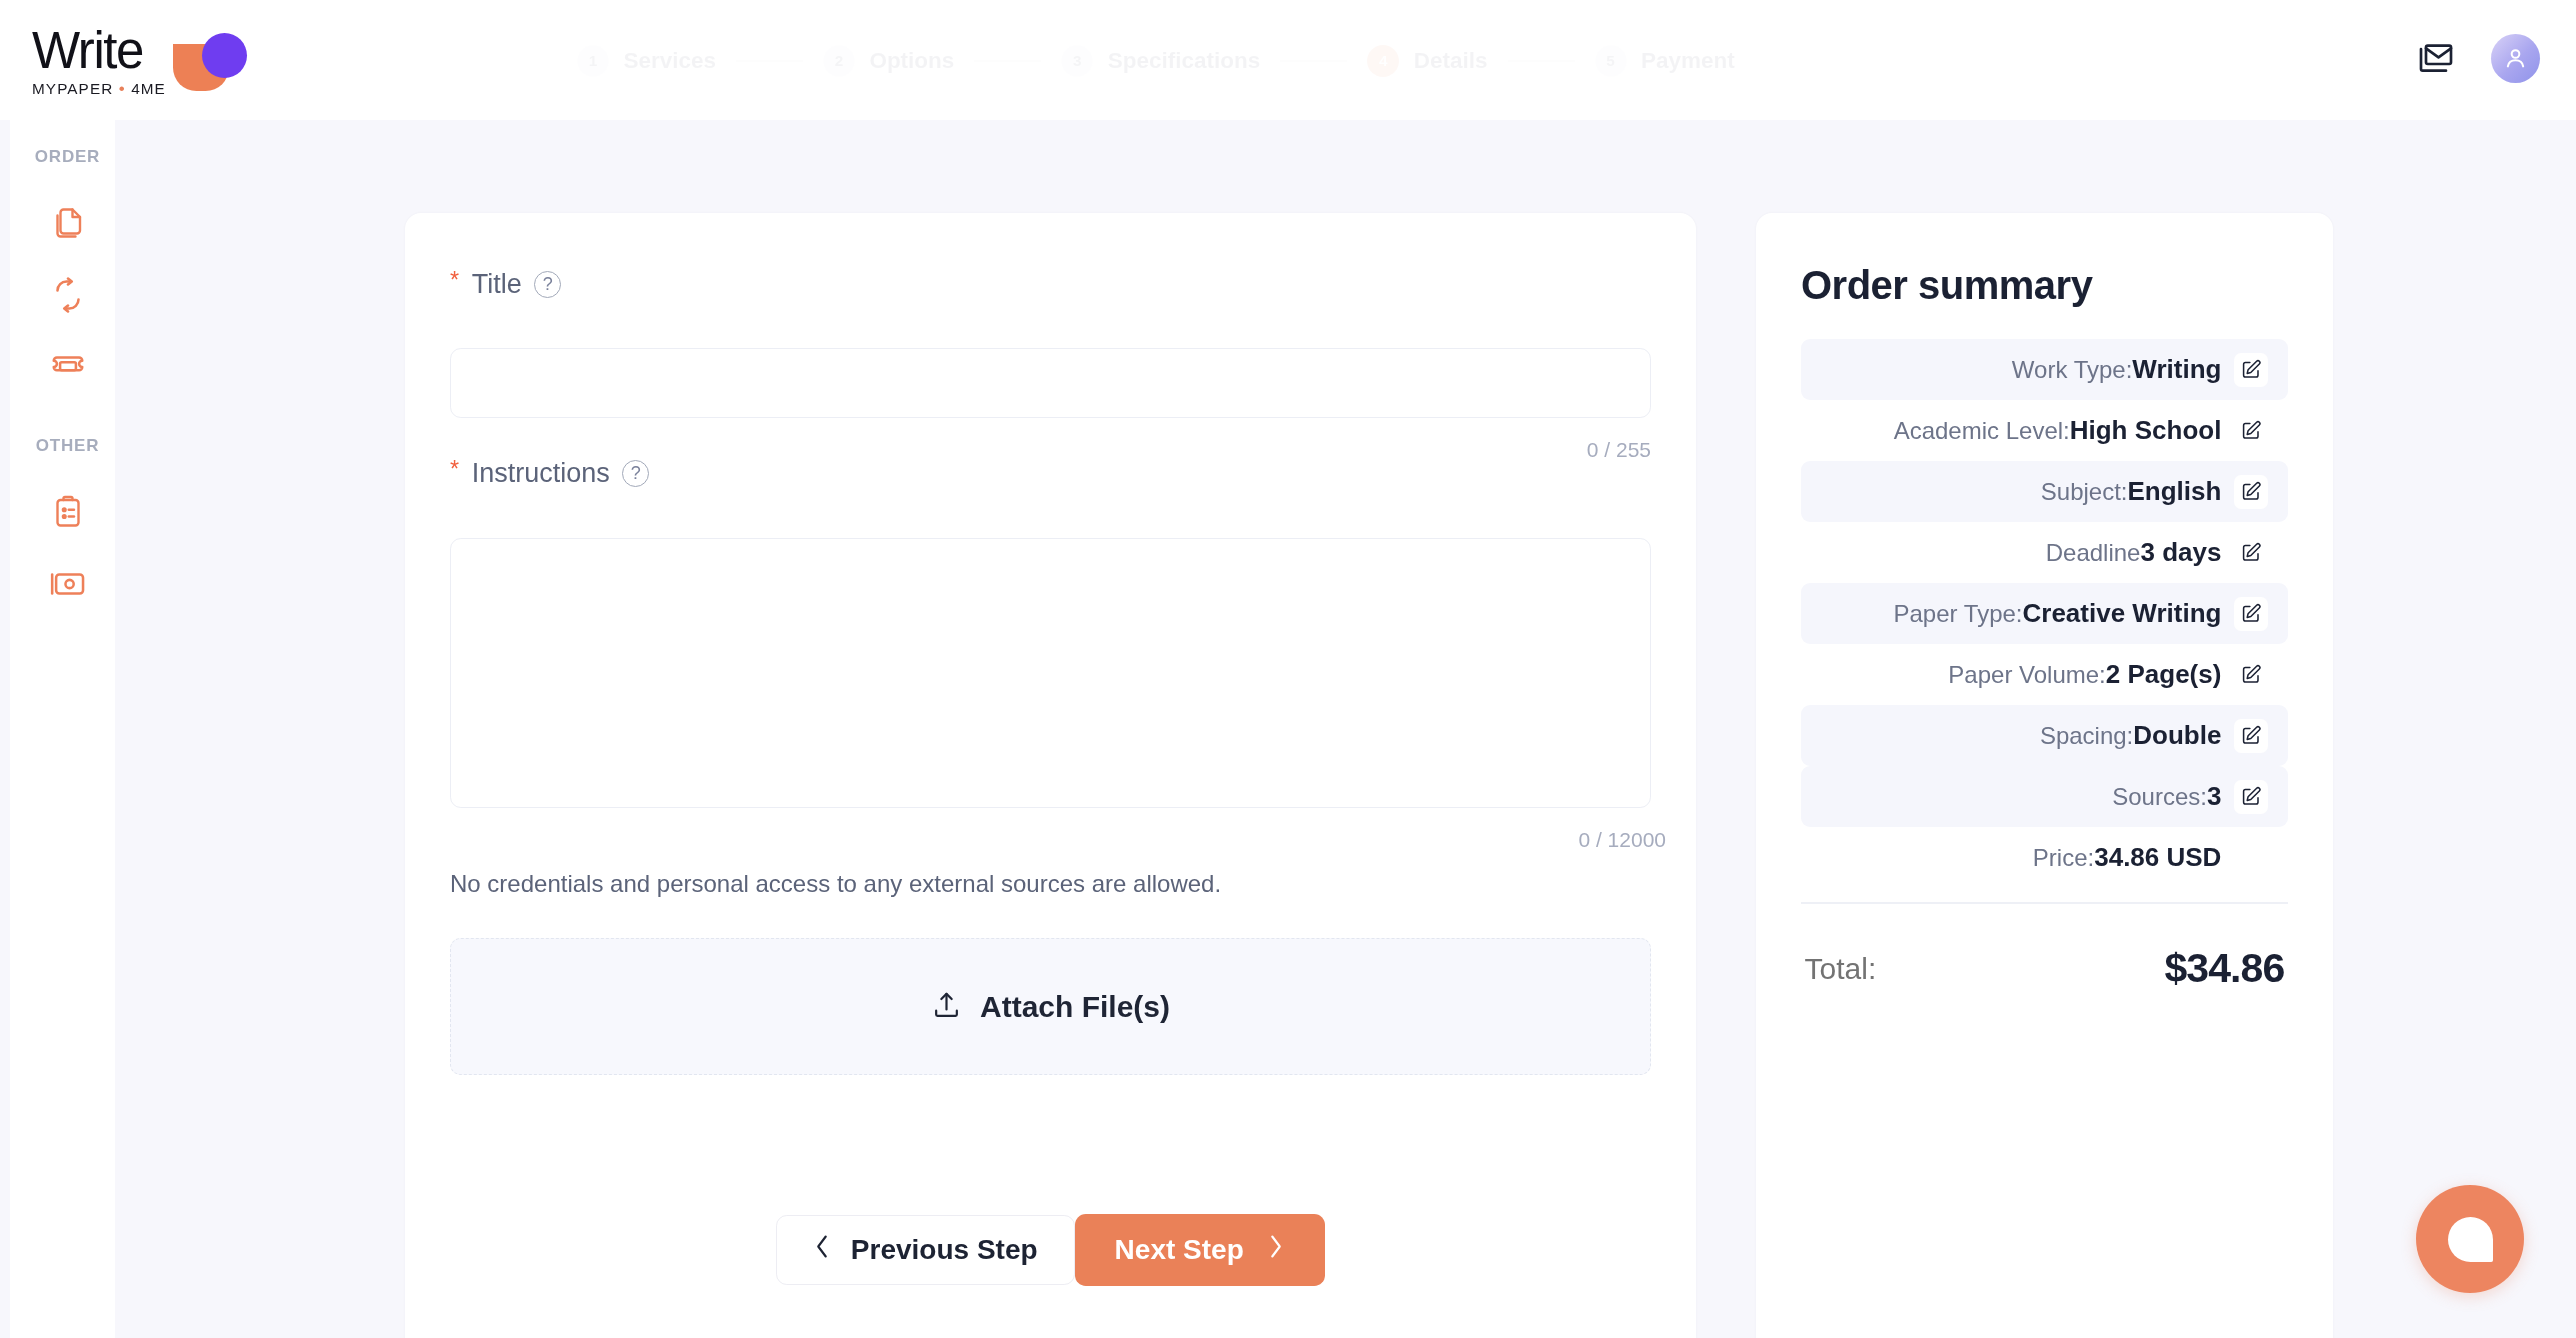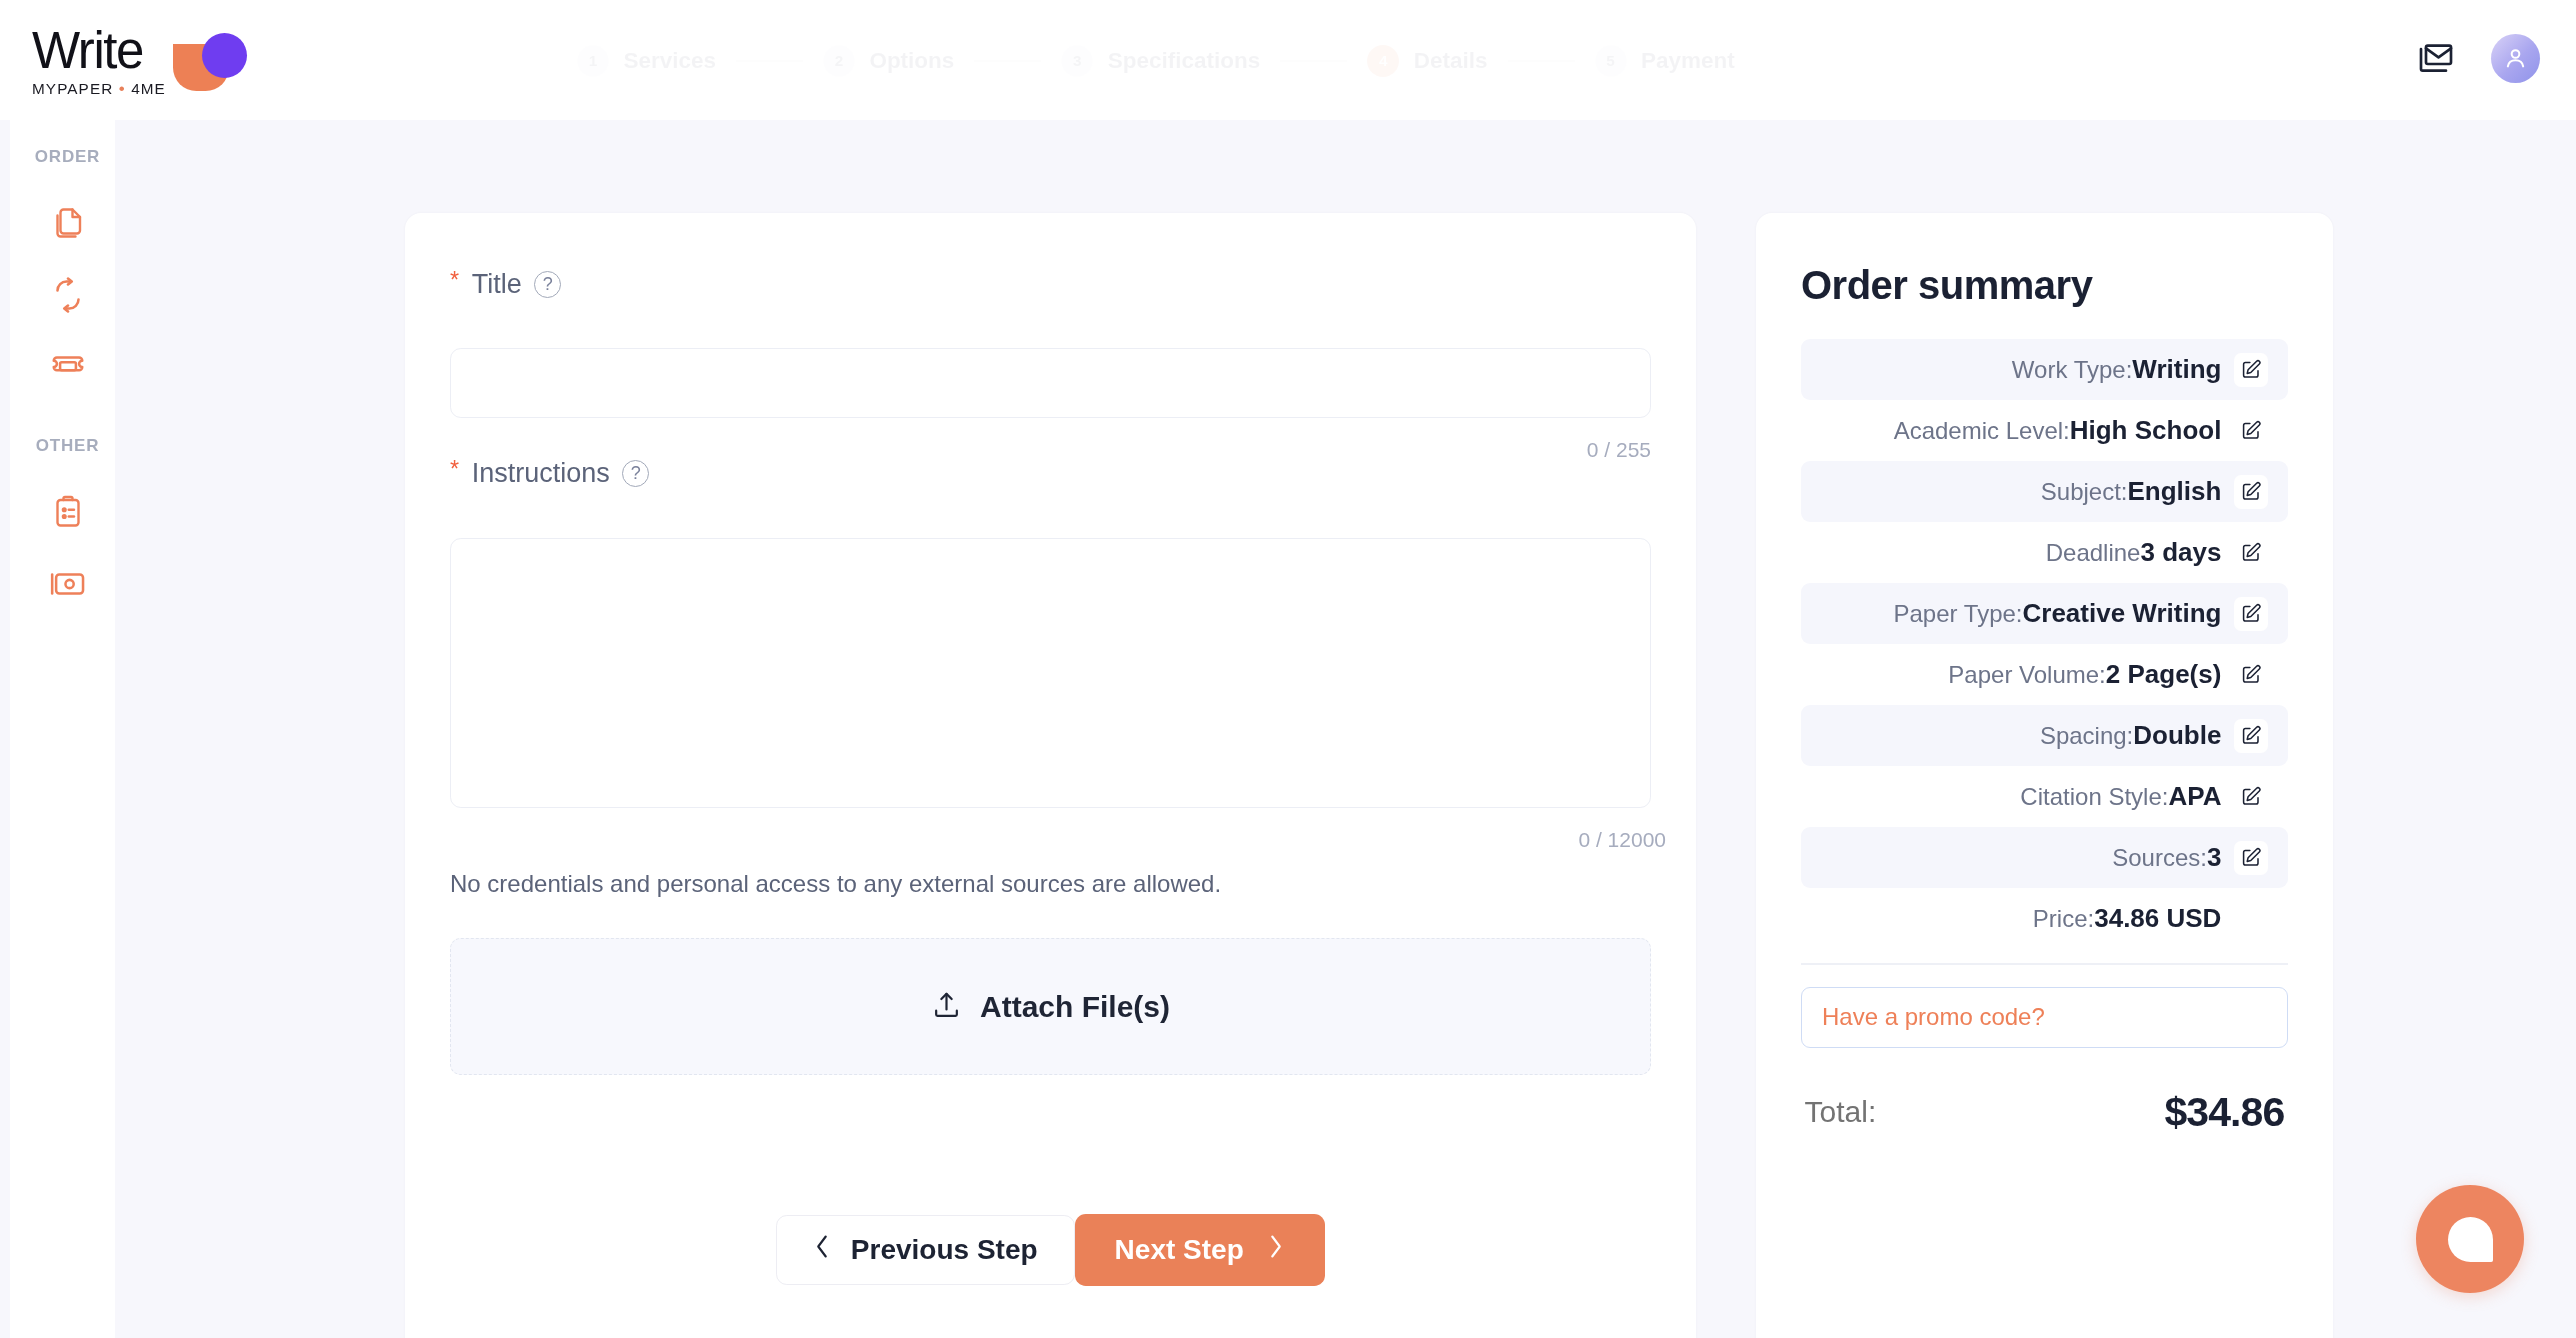--- a/index.html
+++ b/index.html
@@ -506,32 +506,20 @@
           <span class="sum-val">Double</span>
           <span class="edit-btn">
             <svg width="21.6" height="21.6" viewBox="0 0 24 24" fill="none" stroke="#1b2133" stroke-width="1.7" stroke-linecap="round" stroke-linejoin="round">
               <path d="M11 4H6a2 2 0 0 0-2 2v12a2 2 0 0 0 2 2h12a2 2 0 0 0 2-2v-5"></path>
               <path d="M18.5 2.5a2.12 2.12 0 0 1 3 3L12 15l-4 1 1-4 9.5-9.5z"></path>
             </svg>
           </span>
         </span>
       </div>
 
-      <div class="sum-row">
-        <span class="sum-key">Citation Style:</span>
-        <span class="sum-right">
-          <span class="sum-val">APA</span>
-          <span class="edit-btn">
-            <svg width="21.6" height="21.6" viewBox="0 0 24 24" fill="none" stroke="#1b2133" stroke-width="1.7" stroke-linecap="round" stroke-linejoin="round">
-              <path d="M11 4H6a2 2 0 0 0-2 2v12a2 2 0 0 0 2 2h12a2 2 0 0 0 2-2v-5"></path>
-              <path d="M18.5 2.5a2.12 2.12 0 0 1 3 3L12 15l-4 1 1-4 9.5-9.5z"></path>
-            </svg>
-          </span>
-        </span>
-      </div>
 
       <div class="sum-row alt">
         <span class="sum-key">Sources:</span>
         <span class="sum-right">
           <span class="sum-val">3</span>
           <span class="edit-btn">
             <svg width="21.6" height="21.6" viewBox="0 0 24 24" fill="none" stroke="#1b2133" stroke-width="1.7" stroke-linecap="round" stroke-linejoin="round">
               <path d="M11 4H6a2 2 0 0 0-2 2v12a2 2 0 0 0 2 2h12a2 2 0 0 0 2-2v-5"></path>
               <path d="M18.5 2.5a2.12 2.12 0 0 1 3 3L12 15l-4 1 1-4 9.5-9.5z"></path>
             </svg>
@@ -542,21 +530,20 @@
       <div class="sum-row">
         <span class="sum-key">Price:</span>
         <span class="sum-right">
           <span class="sum-val">34.86 USD</span>
           <span class="edit-spacer"></span>
         </span>
       </div>
 
       <div class="divider"></div>
 
-      <input class="promo-input" autofocus="" placeholder="Have a promo code?" style="">
 
       <div class="total-row">
         <span class="total-key">Total:</span>
         <span class="total-val">$34.86</span>
       </div>
     </div>
 
     <div class="chat-fab">
       <div class="chat-glyph"></div>
     </div>

